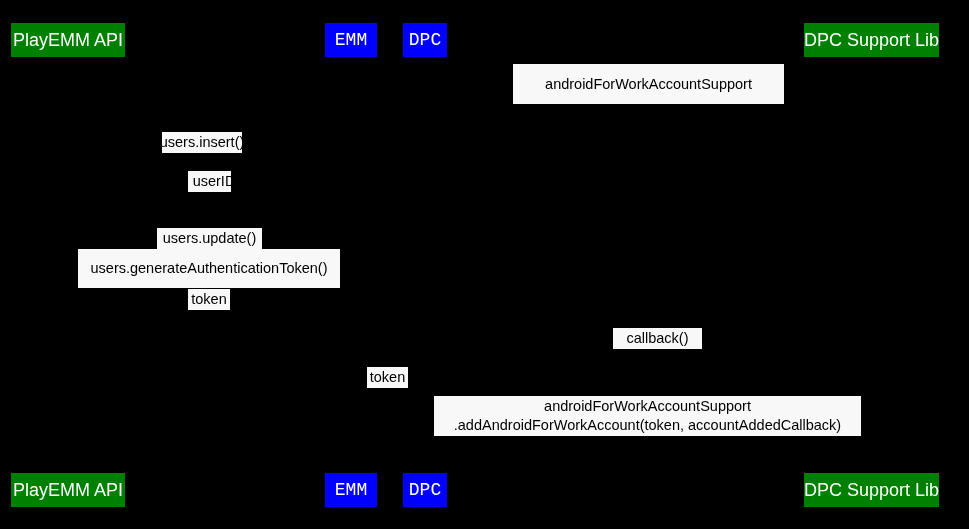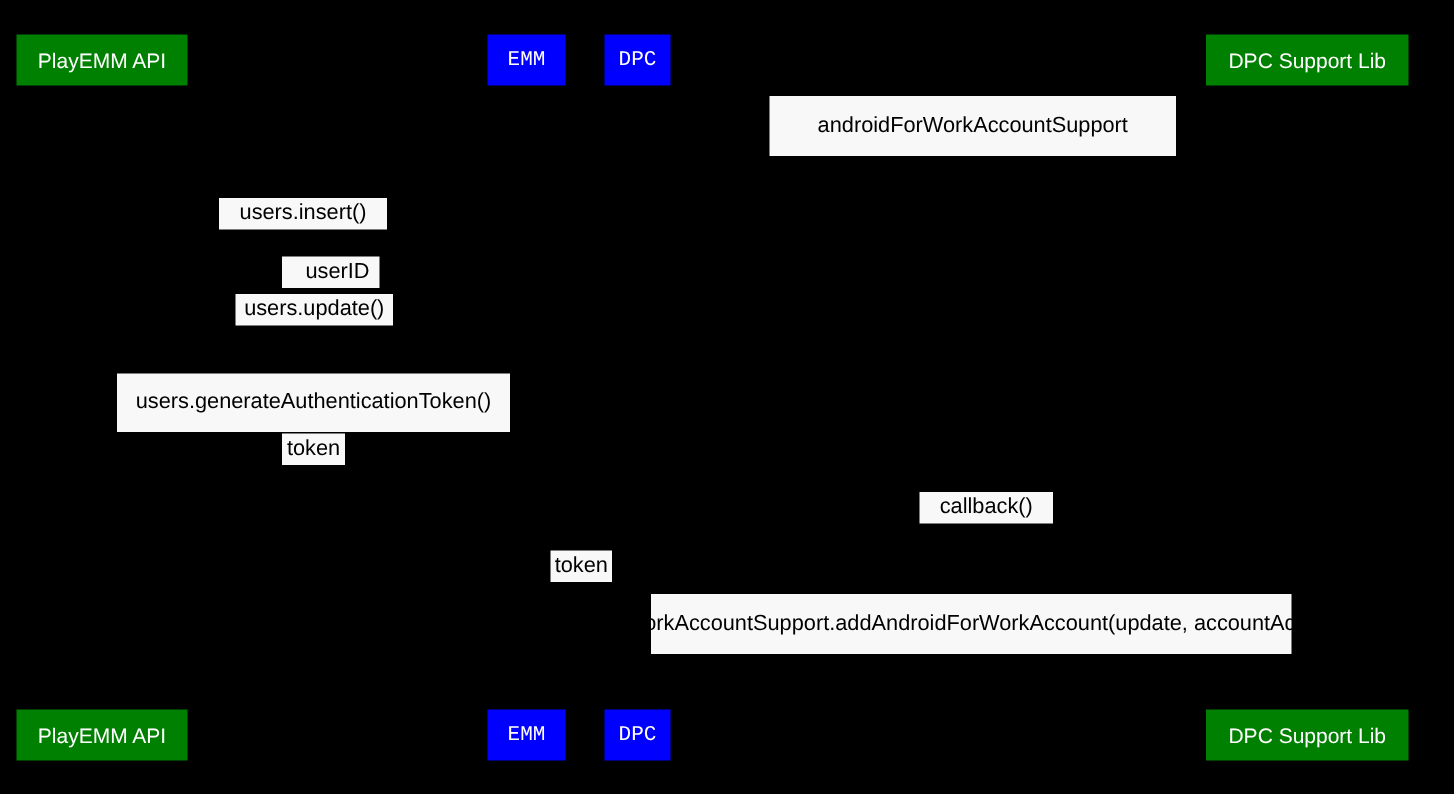--- a/index.html
+++ b/index.html
@@ -14,59 +14,59 @@
     background: #000000;
     overflow: hidden;
     font-family: "Liberation Sans", sans-serif;
   }
   .participant {
     position: absolute;
     display: flex;
     align-items: center;
     justify-content: center;
     color: #ffffff;
-    font-size: 14px;
+    font-size: 18px;
     line-height: 1;
     white-space: nowrap;
     box-sizing: border-box;
   }
   .participant.green { background: #008000; }
   .participant.blue  { background: #0000ff; font-family: Liberation Mono, monospace; }
 
   .msg-label {
     position: absolute;
     background: #f8f8f8;
     color: #000000;
     font-size: 14.5px;
     line-height: 19px;
     text-align: center;
     white-space: pre;
     box-sizing: border-box;
     padding: 1px 2px;
     display: flex;
-    flex-direction: row;
+    flex-direction: column;
     align-items: center;
     justify-content: center;
   }
   .msg-label .line { display: block; }
 </style>
 </head>
 <body>
 
 <div id="diagram">
     <div class="participant green" style="left: 11px; top: 23px; width: 114px; height: 34px; background: rgb(0, 128, 0);">PlayEMM API</div>
     <div class="participant blue" style="left: 325px; top: 23px; width: 52px; height: 34px; background: rgb(0, 0, 255);">EMM</div>
     <div class="participant blue" style="left: 403px; top: 23px; width: 44px; height: 34px; background: rgb(0, 0, 255);">DPC</div>
     <div class="participant green" style="left: 804px; top: 23px; width: 135px; height: 34px; background: rgb(0, 128, 0);">DPC Support Lib</div>
     <div class="participant green" style="left: 11px; top: 473px; width: 114px; height: 34px; background: rgb(0, 128, 0);">PlayEMM API</div>
     <div class="participant blue" style="left: 325px; top: 473px; width: 52px; height: 34px; background: rgb(0, 0, 255);">EMM</div>
     <div class="participant blue" style="left: 403px; top: 473px; width: 44px; height: 34px; background: rgb(0, 0, 255);">DPC</div>
     <div class="participant green" style="left: 804px; top: 473px; width: 135px; height: 34px; background: rgb(0, 128, 0);">DPC Support Lib</div>
     <div class="msg-label" style="left: 513px; top: 64px; width: 271px; height: 40px;"><span class="line">androidForWorkAccountSupport</span></div>
-    <div class="msg-label" style="left: 146px; top: 132px; width: 112px; height: 21px;"><span class="line">users.insert()</span></div>
-    <div class="msg-label" style="left: 188px; top: 171px; width: 65px; height: 21px; padding-left: 11px;"><span class="line">userID</span></div>
-    <div class="msg-label" style="left: 157px; top: 196px; width: 105px; height: 21px;"><span class="line">users.update()</span></div>
+    <div class="msg-label" style="left: 162px; top: 132px; width: 80px; height: 21px;"><span class="line">users.insert()</span></div>
+    <div class="msg-label" style="left: 188px; top: 171px; width: 43px; height: 21px; padding-left: 11px;"><span class="line">userID</span></div>
+    <div class="msg-label" style="left: 157px; top: 228px; width: 105px; height: 21px;"><span class="line">users.update()</span></div>
     <div class="msg-label" style="left: 78px; top: 249px; width: 262px; height: 39px;"><span class="line">users.generateAuthenticationToken()</span></div>
     <div class="msg-label" style="left: 188px; top: 289px; width: 42px; height: 21px;"><span class="line">token</span></div>
     <div class="msg-label" style="left: 613px; top: 328px; width: 89px; height: 21px;"><span class="line">callback()</span></div>
     <div class="msg-label" style="left: 367px; top: 367px; width: 41px; height: 21px;"><span class="line">token</span></div>
-    <div class="msg-label" style="left: 434px; top: 396px; width: 427px; height: 40px;"><span class="line">androidForWorkAccountSupport</span><span class="line">.addAndroidForWorkAccount(update, accountAddedCallback)</span></div>
+    <div class="msg-label" style="left: 434px; top: 396px; width: 427px; height: 40px;"><span class="line">androidForWorkAccountSupport</span><span class="line">.addAndroidForWorkAccount(token, accountAddedCallback)</span></div>
   </div>
 
 </body></html>

